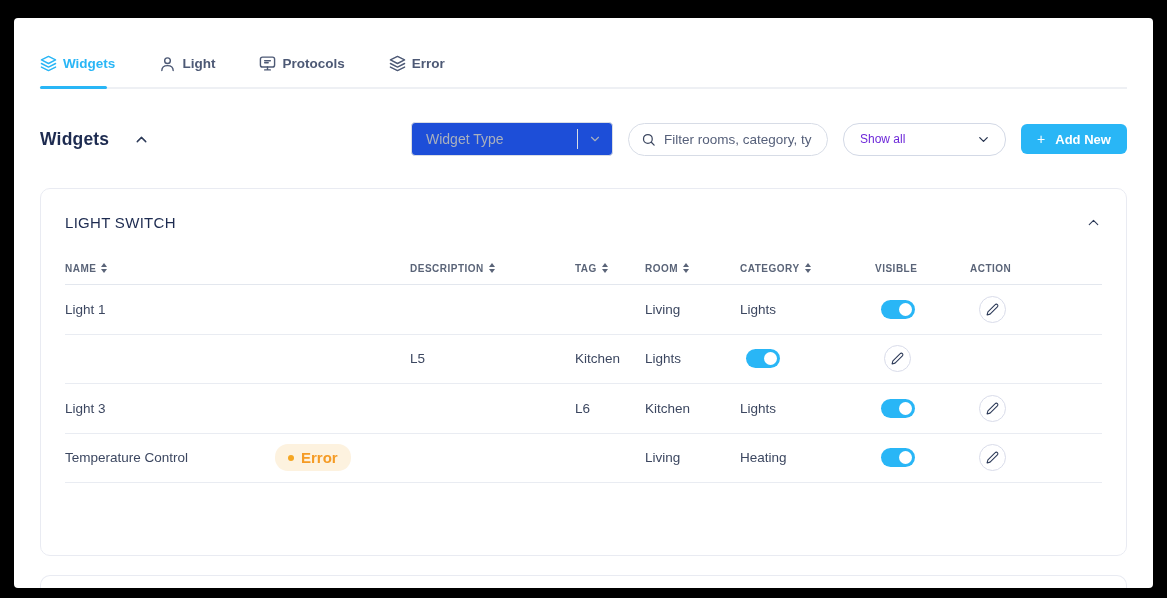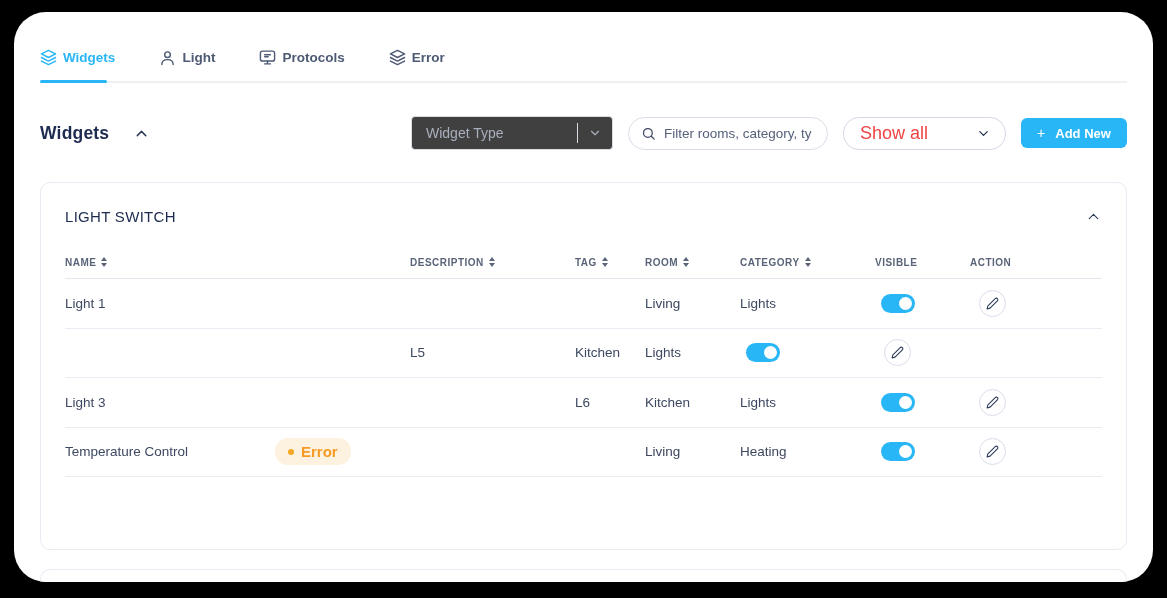--- a/index.html
+++ b/index.html
@@ -4,59 +4,59 @@
 <style>
   * { box-sizing: border-box; margin: 0; padding: 0; }
   html,body { width:1167px; height:598px; }
   body {
     background:#000;
     font-family:"Liberation Sans", sans-serif;
     position:relative;
     overflow:hidden;
   }
   .panel {
-    position:absolute; left:14px; top:12px; width:1139px; height:570px;
-    background:#fff; border-radius:32px; overflow:hidden;
+    position:absolute; left:14px; top:18px; width:1139px; height:570px;
+    background:#fff; border-radius:4px; overflow:hidden;
     padding:0 26px;
   }
 
   
   .tabs { display:flex; gap:44px; padding-top:37px; align-items:center; }
   .tab { display:flex; align-items:center; gap:6px; font-size:13.5px; font-weight:bold;
          color:#4d5975; cursor:pointer; }
   .tab .ticon { display:flex; align-items:center; color:#4d5975; }
   .tab.active, .tab.active .ticon { color:#29b6f6; }
   .tabs-divider { position:relative; height:2px; background:#eef0f4; margin-top:15px; }
   .tab-underline { position:absolute; left:0; top:-1px; width:67px; height:3px;
                    background:#29b6f6; border-radius:2px; }
 
   
   .toolbar { display:flex; align-items:center; margin-top:33px; height:34px; }
   .section-title-wrap { display:flex; align-items:center; gap:24px; color:#1d2b50; }
   .section-title { font-size:17.5px; font-weight:bold; letter-spacing:0.2px; }
   .collapse-chevron { display:flex; color:#2c3a58; cursor:pointer; }
   .controls { margin-left:auto; display:flex; align-items:center; gap:15px; }
 
-  .select-box { display:flex; align-items:center; border:1px solid #d9dde4; background:#404040;
+  .select-box { display:flex; align-items:center; border:1px solid #d9dde4; background:#1d4ed8;
                 height:34px; cursor:pointer; }
   .widget-type { width:202px; border-radius:4px; padding-left:14px; }
   .widget-type .ph { color:#a9b0bd; font-size:14px; flex:1; }
   .widget-type .vline { width:1px; height:20px; background:#d9dde4; }
   .widget-type .chev { width:34px; display:flex; justify-content:center; color:#a9b0bd; }
 
   .search-box { width:200px; height:33px; border:1px solid #d7dce6; border-radius:17px;
                 display:flex; align-items:center; padding:0 10px 0 12px; gap:8px; }
   .search-box input { border:none; outline:none; flex:1; min-width:0; font-size:13.5px;
                       font-family:"Liberation Sans", sans-serif; color:#4c1d95; background:transparent; }
   .search-box input::placeholder { color:#56607a; opacity:1; }
   .search-icon { color:#3c4760; display:flex; }
 
   .show-all { width:163px; height:33px; border:1px solid #d3d9e6; border-radius:16px;
               display:flex; align-items:center; padding:0 14px 0 16px; }
-  .show-all .val { font-size:18px; color:#ef4444; flex:1; }
+  .show-all .val { font-size:12px; color:#6d28d9; flex:1; }
   .show-all .chev { color:#26334f; display:flex; }
 
   .add-new { width:106px; height:30px; border:none; border-radius:6px; background:#29b6f6;
              color:#fff; display:flex; align-items:center; justify-content:center; gap:10px;
              font-size:13px; font-weight:bold; cursor:pointer;
              font-family:"Liberation Sans", sans-serif; }
   .add-new .plus { font-size:14px; font-weight:normal; }
 
   
   .card { margin-top:32px; border:1px solid #e9ebf2; border-radius:10px; height:368px;

